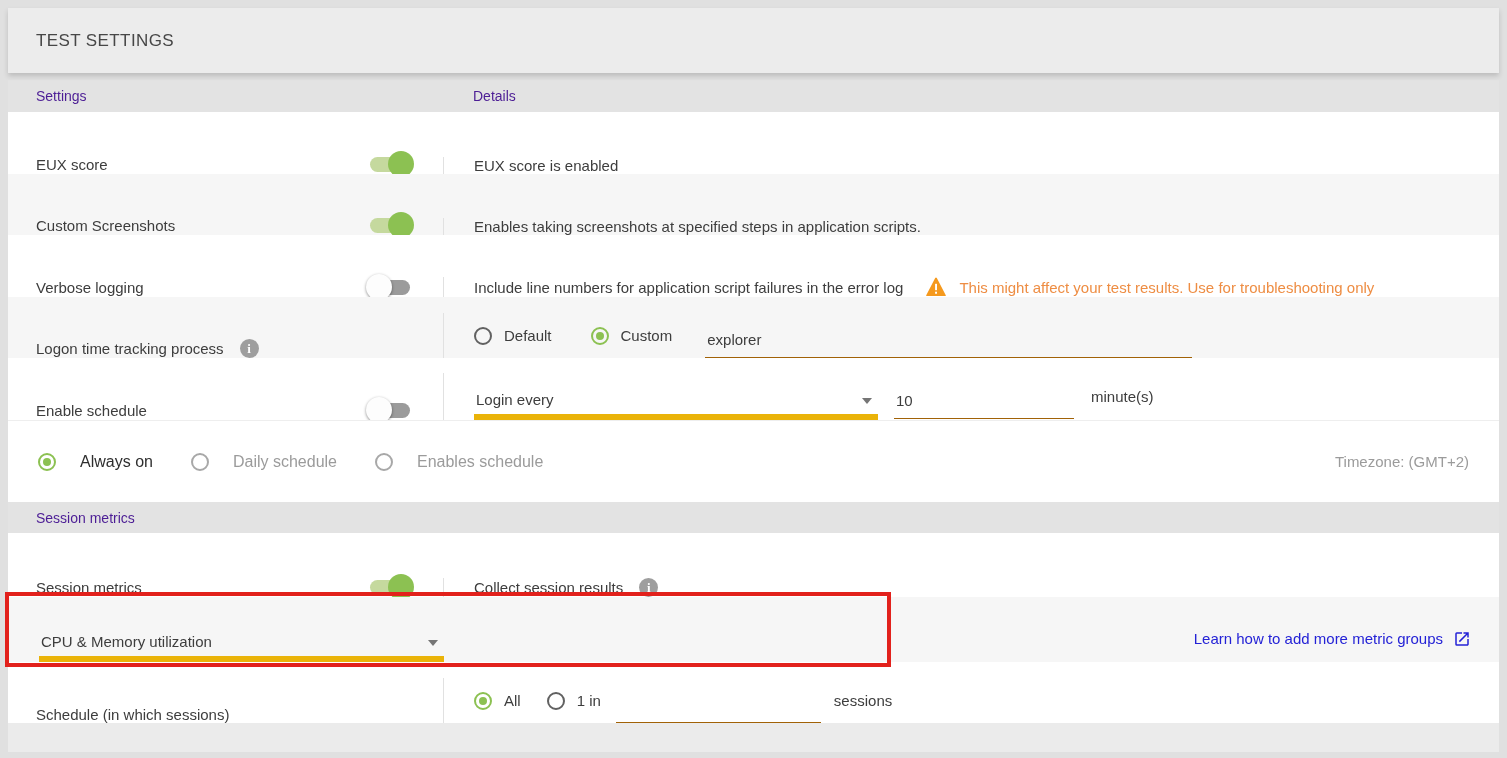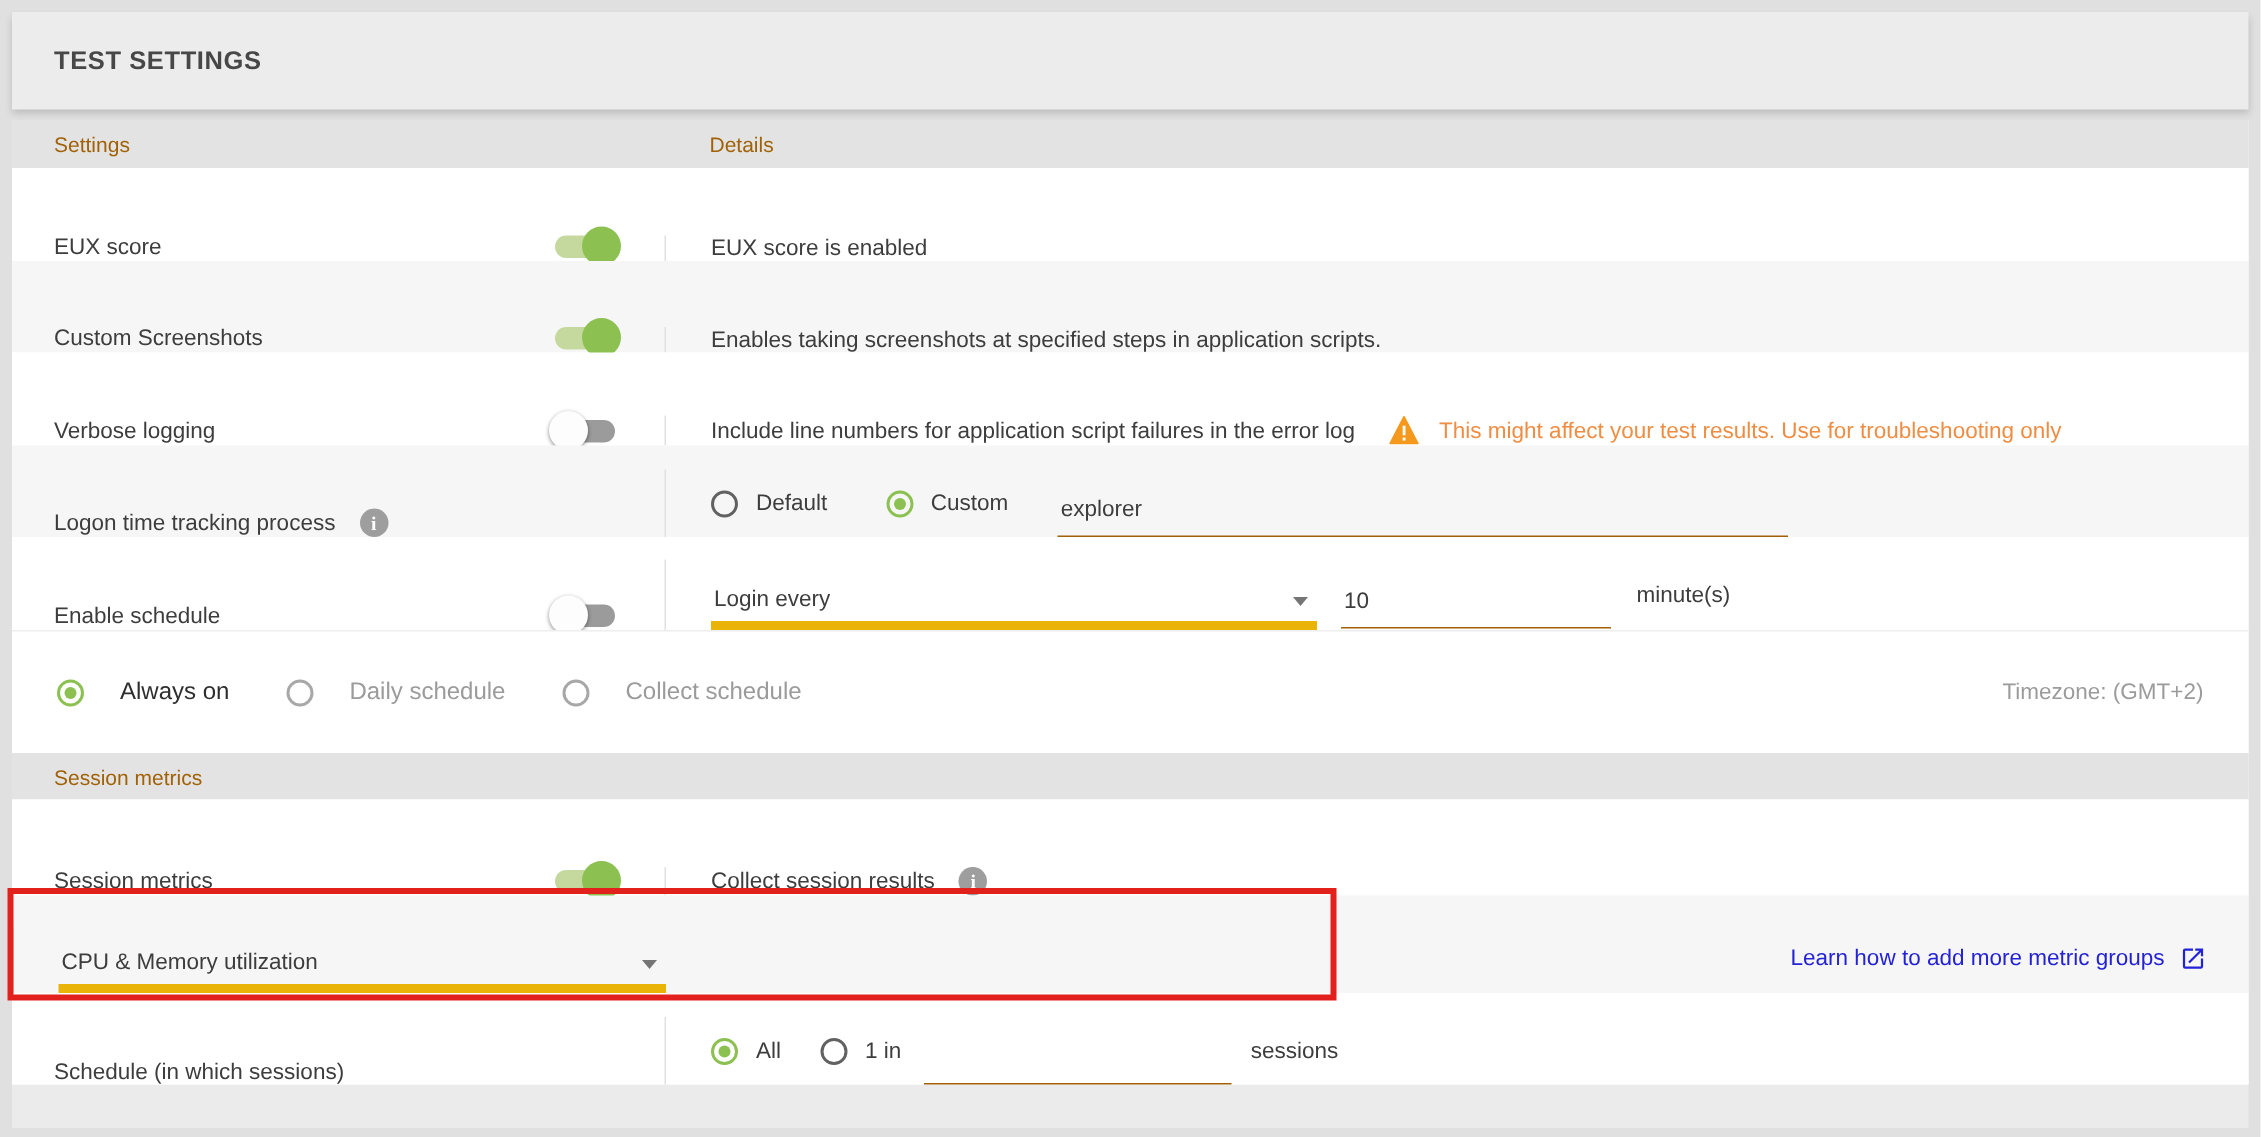--- a/index.html
+++ b/index.html
@@ -11,30 +11,30 @@
     color:#3d3d3d;
     overflow:hidden;
   }
   .app { margin:8px 8px 0 8px; width:1491px; }
 
   
   .titlebar {
     height:65px; background:#ececec;
     display:flex; align-items:center;
     padding-left:28px;
-    font-size:17px; font-weight:bold; color:#474747; letter-spacing:.4px;
+    font-size:17px; font-weight:normal; color:#474747; letter-spacing:.4px;
     box-shadow:0 3px 5px rgba(0,0,0,.16);
     position:relative; z-index:6;
   }
   .gap7 { height:7px; }
 
   
   .colheader, .sectionheader {
     display:flex; align-items:center;
-    background:#e3e3e3; color:#a16207; font-size:14px;
+    background:#e3e3e3; color:#4c1d95; font-size:14px;
   }
   .colheader { height:32px; }
   .sectionheader { height:31px; padding-left:28px; }
   .colheader .c1 { width:435px; padding-left:28px; }
   .colheader .c2 { padding-left:30px; }
 
   .table { background:#fff; position:relative; }
 
   .row { display:flex; align-items:flex-end; background:#fff; position:relative; }
   .row.alt { background:#f6f6f6; }
@@ -223,21 +223,21 @@
       <span class="radio-option" style="margin-left:30px;">
         <span class="radio selected"></span>
         <span class="rlabel" style="margin-left:24px; color:#2e2e2e;">Always on</span>
       </span>
       <span class="radio-option" style="margin-left:38px;">
         <span class="radio dim"></span>
         <span class="rlabel gray-text" style="margin-left:24px;">Daily schedule</span>
       </span>
       <span class="radio-option" style="margin-left:38px;">
         <span class="radio dim"></span>
-        <span class="rlabel gray-text" style="margin-left:24px;">Collect schedule</span>
+        <span class="rlabel gray-text" style="margin-left:24px;">Enables schedule</span>
       </span>
       <span class="timezone">Timezone: (GMT+2)</span>
     </div>
 
     <div class="sectionheader">
       <span>Session metrics</span>
     </div>
 
     <div class="row h64">
       <div class="cell-settings">

